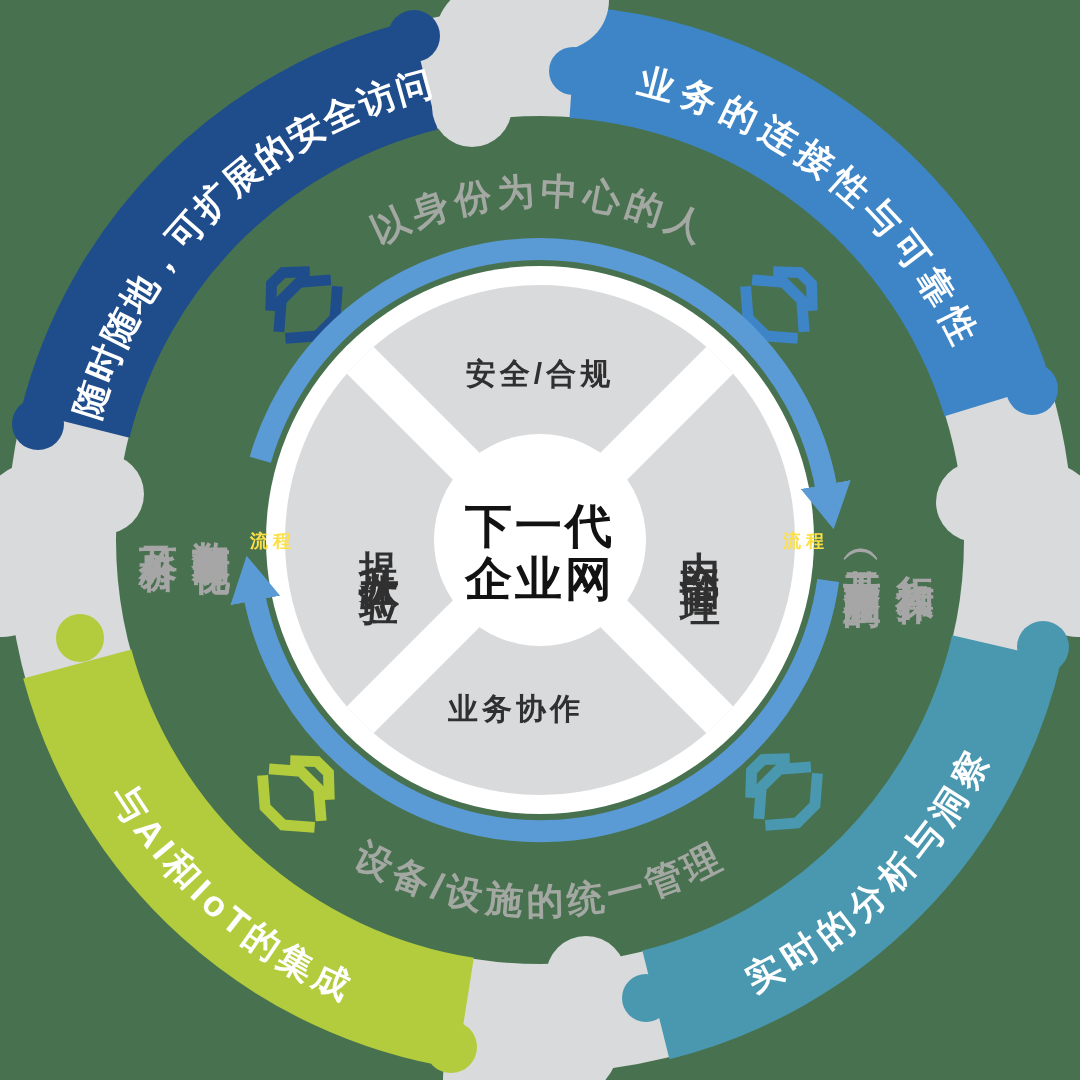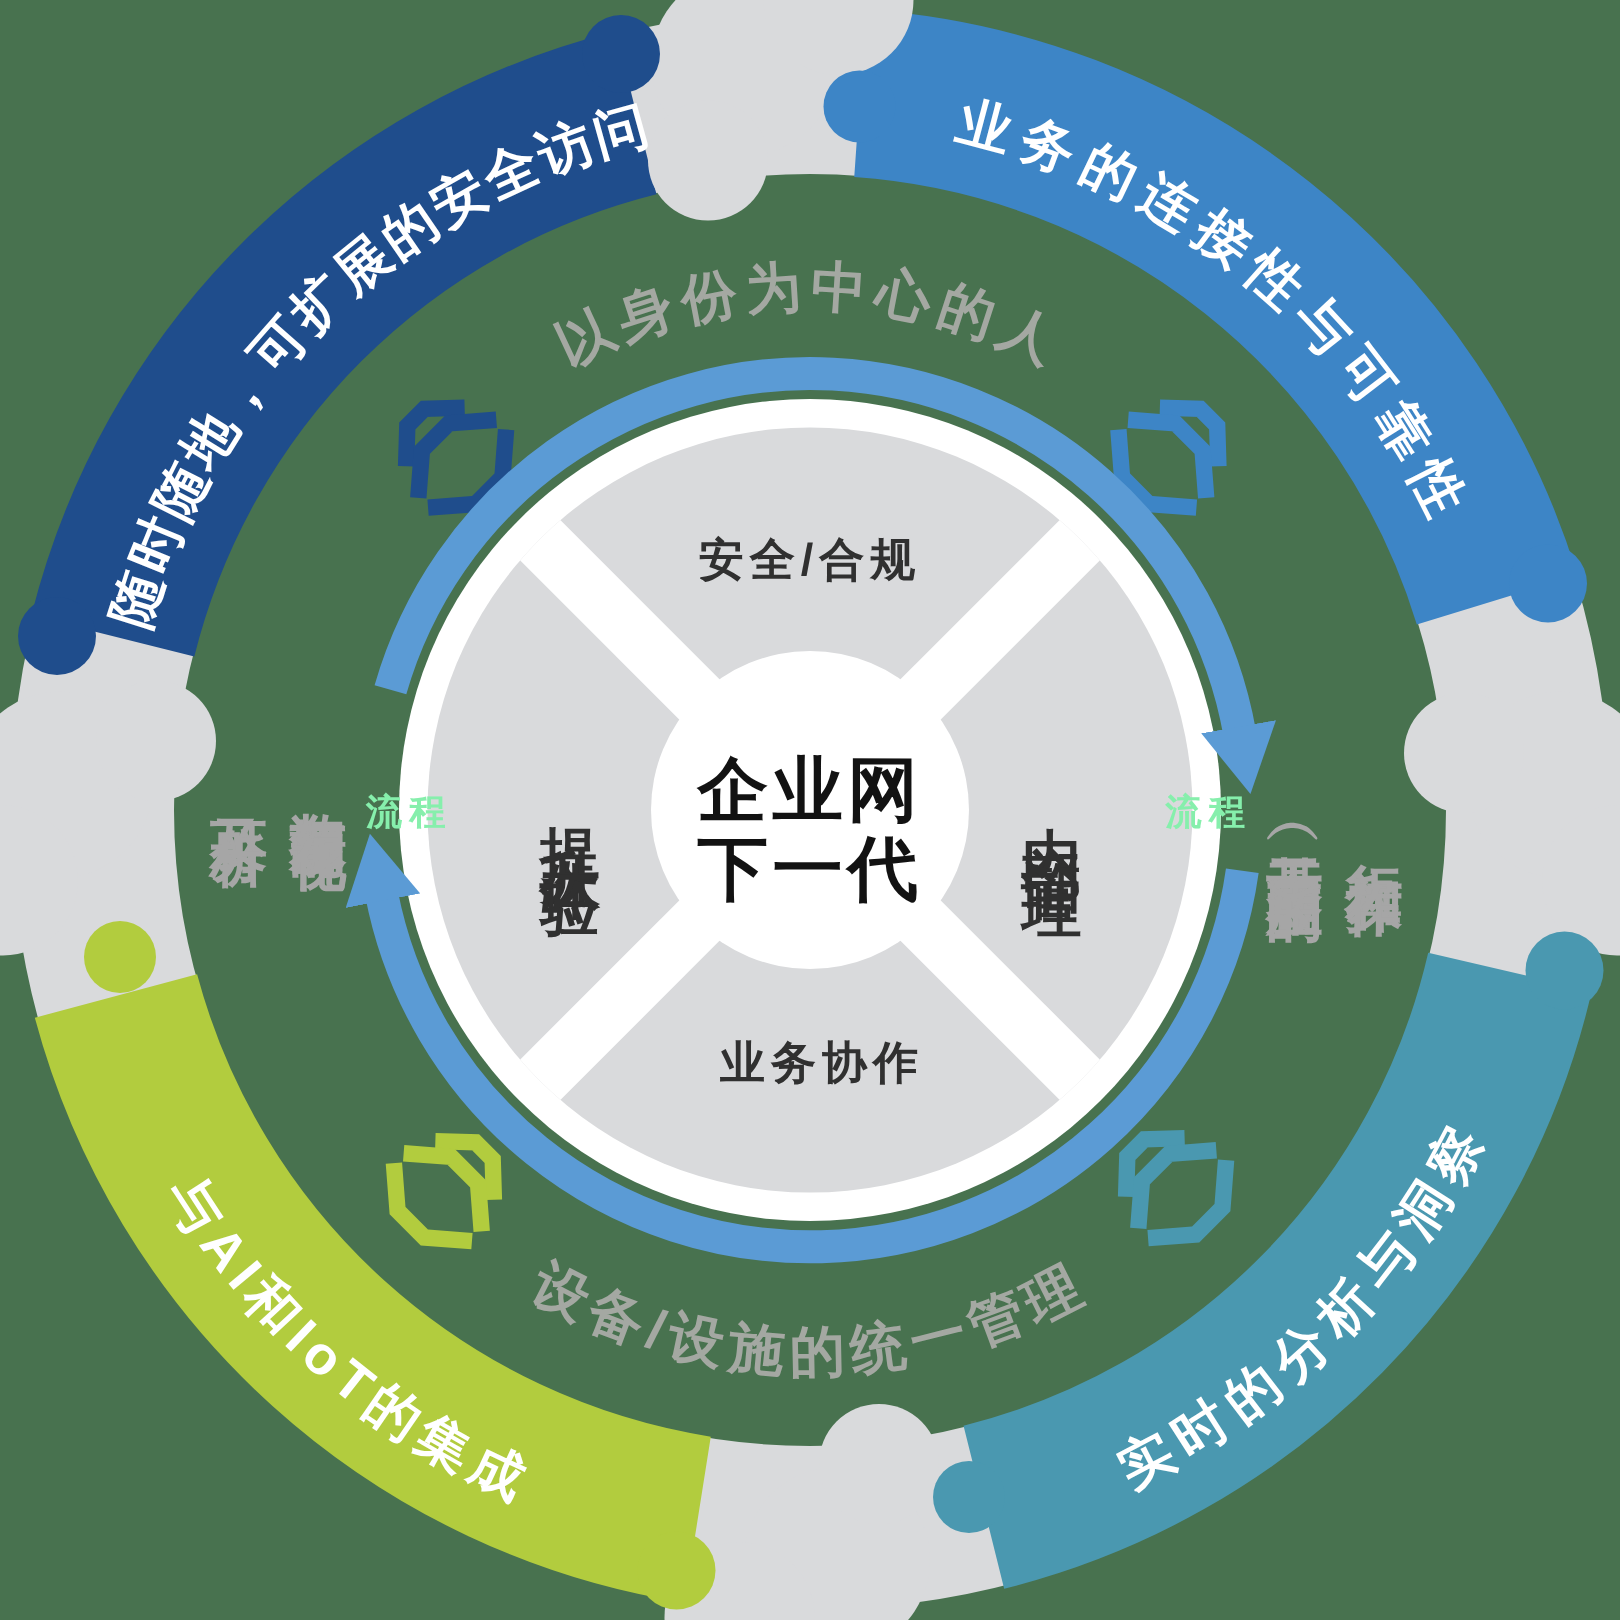--- a/index.html
+++ b/index.html
@@ -5,21 +5,21 @@
   html,body{margin:0;padding:0;background:#48724f;}
   body{font-family:"Liberation Sans","DejaVu Sans",sans-serif;}
   #stage{position:relative;width:1080px;height:1080px;overflow:hidden;background:#48724f;}
   #stage svg{position:absolute;inset:0;}
   .overlay{position:absolute;transform:translate(-50%,-50%);white-space:nowrap;}
   .q-label{font-size:30px;font-weight:700;color:#303030;letter-spacing:4px;}
   .vlabel{writing-mode:vertical-rl;text-orientation:mixed;font-size:40px;font-weight:700;
           color:#303030;letter-spacing:12px;}
   .center-title{text-align:center;font-size:47px;font-weight:800;color:#121212;
                 letter-spacing:3px;line-height:1.12;}
-  .proc{font-size:24px;font-weight:800;color:#86efac;letter-spacing:5px;}
+  .proc{font-size:18px;font-weight:800;color:#fde047;letter-spacing:5px;}
   .vblock{writing-mode:vertical-rl;text-orientation:mixed;text-align:center;
           font-size:38px;font-weight:700;color:#a6a6a6;letter-spacing:3px;}
   .vblock div{margin:0 2px;}
   .arc-text{font-size:36px;font-weight:700;fill:#ffffff;}
   .ring-gray-text{font-size:37px;font-weight:700;fill:#a4a8a2;}
   .blob{fill:#d9dadc;}
   .chev{fill:none;stroke-width:9.5;}
 </style>
 </head>
 <body>
@@ -124,27 +124,27 @@
     <rect x="258" y="521" width="564" height="38" fill="#ffffff" transform="rotate(45 540 540)"></rect>
     <rect x="258" y="521" width="564" height="38" fill="#ffffff" transform="rotate(-45 540 540)"></rect>
   </g>
   <circle cx="540" cy="540" r="106" fill="#ffffff"></circle>
 
   <path d="M 260.3 459.8 A 291 291 0 0 1 826.6 489.5" fill="none" stroke-width="22" marker-end="url(#ah)" stroke="#5b9bd5"></path>
   <path d="M 828.2 580.5 A 291 291 0 0 1 254.3 595.5" fill="none" stroke-width="22" marker-end="url(#ah)" stroke="#5b9bd5"></path>
 </svg>
 
 <div class="overlay q-label" style="left:540px;top:374px;">安全/合规</div>
-<div class="overlay q-label" style="left:548px;top:709px;">业务协作</div>
+<div class="overlay q-label" style="left:516px;top:709px;">业务协作</div>
 <div class="overlay vlabel" style="left:380px;top:543px;">提升体验</div>
 <div class="overlay vlabel" style="left:701px;top:543px;">内部管理</div>
 
 <div class="overlay center-title" style="left:540px;top:553px;">
+  <div>下一代</div>
   <div>企业网</div>
-  <div>下一代</div>
 </div>
 
 <div class="overlay proc" style="left:273px;top:541px;">流程</div>
 <div class="overlay proc" style="left:806px;top:541px;">流程</div>
 
 <div class="overlay vblock" style="left:184px;top:521px;">
   <div>数据的可视化</div>
   <div>及可分析</div>
 </div>
 

